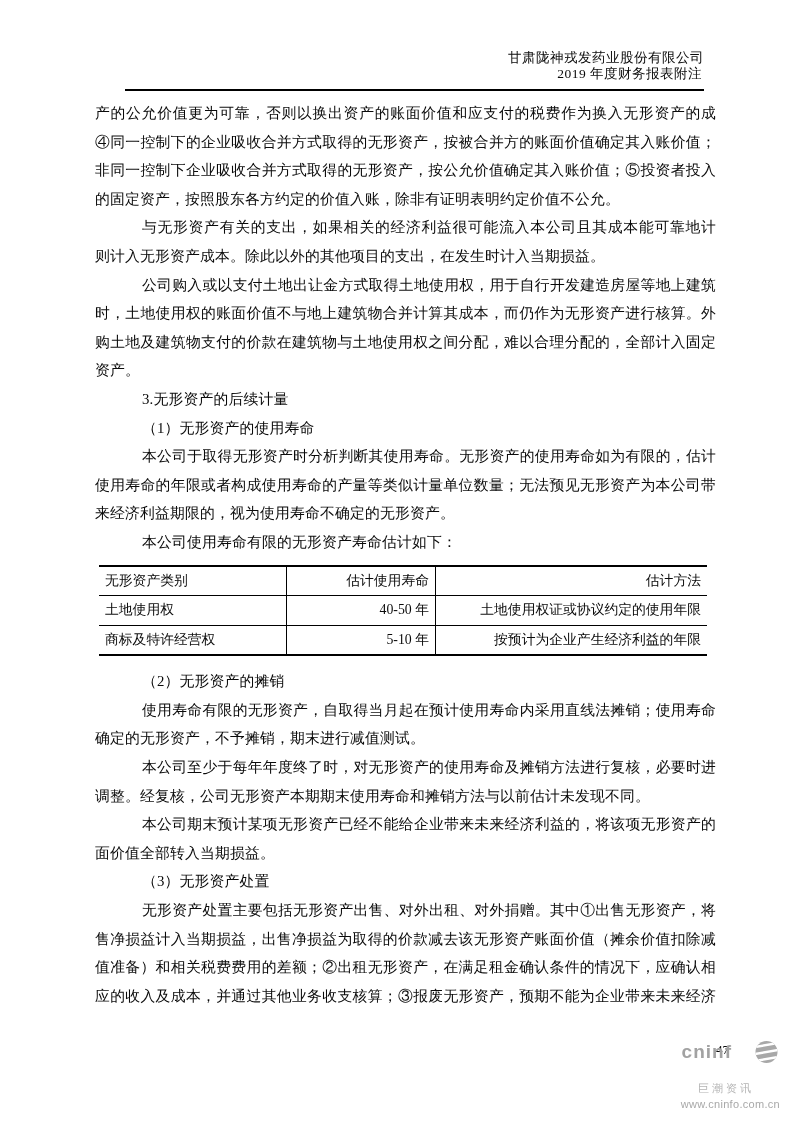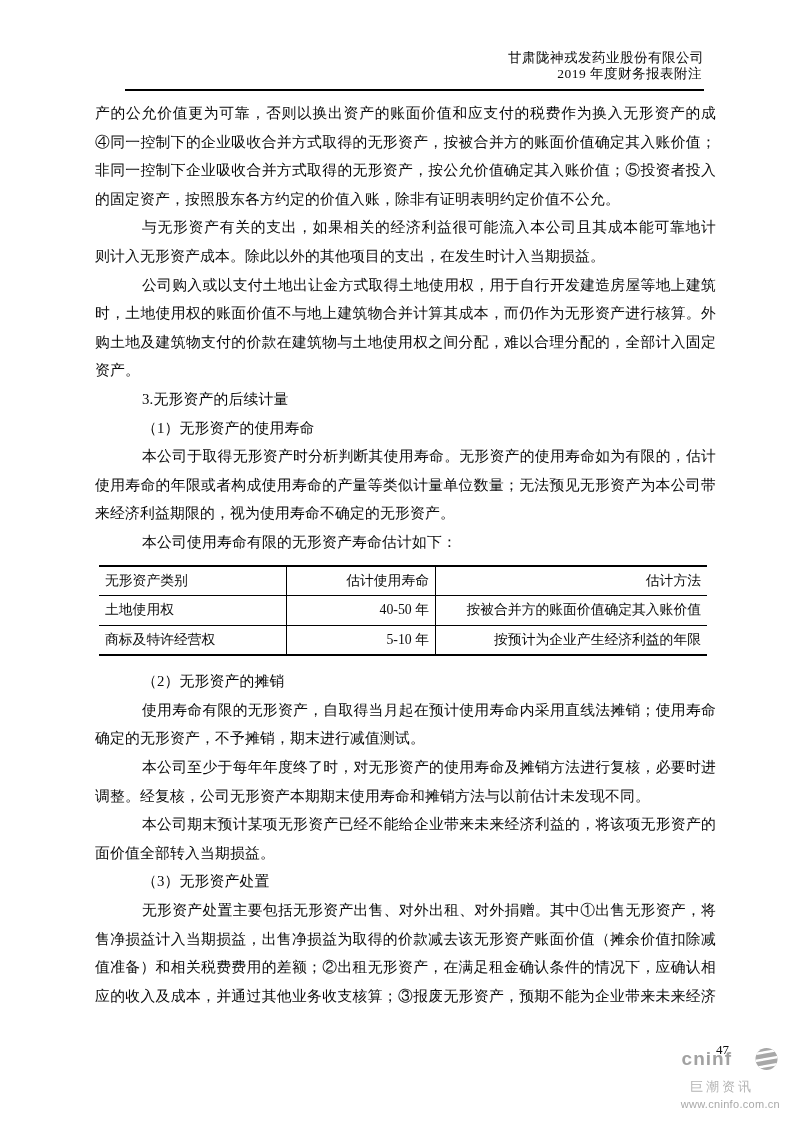--- a/index.html
+++ b/index.html
@@ -50,21 +50,21 @@
     position:absolute;left:95px;top:1042px;width:634px;
     text-align:right;font-size:13px;
   }
   .cninfo{
     position:absolute;right:13px;bottom:12px;text-align:right;
     font-family:"Liberation Sans","DejaVu Sans",sans-serif;
   }
   .logo-row{display:flex;align-items:center;justify-content:flex-end;gap:21px;}
   .logo-brand{font-weight:bold;font-size:19px;letter-spacing:1px;color:#a2a2a2;line-height:20px;}
   .logo-swirl{display:block;}
-  .logo-name{font-size:13px;letter-spacing:3px;color:#b3b3b3;margin-top:7px;padding-right:26px;}
+  .logo-name{font-size:11px;letter-spacing:3px;color:#b3b3b3;margin-top:17px;padding-right:26px;}
   .logo-url{font-size:11px;color:#a8a8a8;margin-top:2px;letter-spacing:0.3px;}
 </style>
 </head>
 <body>
 
 <div class="page-header">
   <span class="hdr-company">甘肃陇神戎发药业股份有限公司</span>
   <span class="hdr-title">2019 年度财务报表附注</span>
 </div>
 
@@ -91,21 +91,21 @@
       <tr>
         <th class="c-cat">无形资产类别</th>
         <th class="c-life">估计使用寿命</th>
         <th class="c-method">估计方法</th>
       </tr>
     </thead>
     <tbody>
       <tr>
         <td class="c-cat">土地使用权</td>
         <td class="c-life">40-50 年</td>
-        <td class="c-method">按被合并方的账面价值确定其入账价值</td>
+        <td class="c-method">土地使用权证或协议约定的使用年限</td>
       </tr>
       <tr>
         <td class="c-cat">商标及特许经营权</td>
         <td class="c-life">5-10 年</td>
         <td class="c-method">按预计为企业产生经济利益的年限</td>
       </tr>
     </tbody>
   </table>
 
   <div class="ln ind">（2）无形资产的摊销</div>

